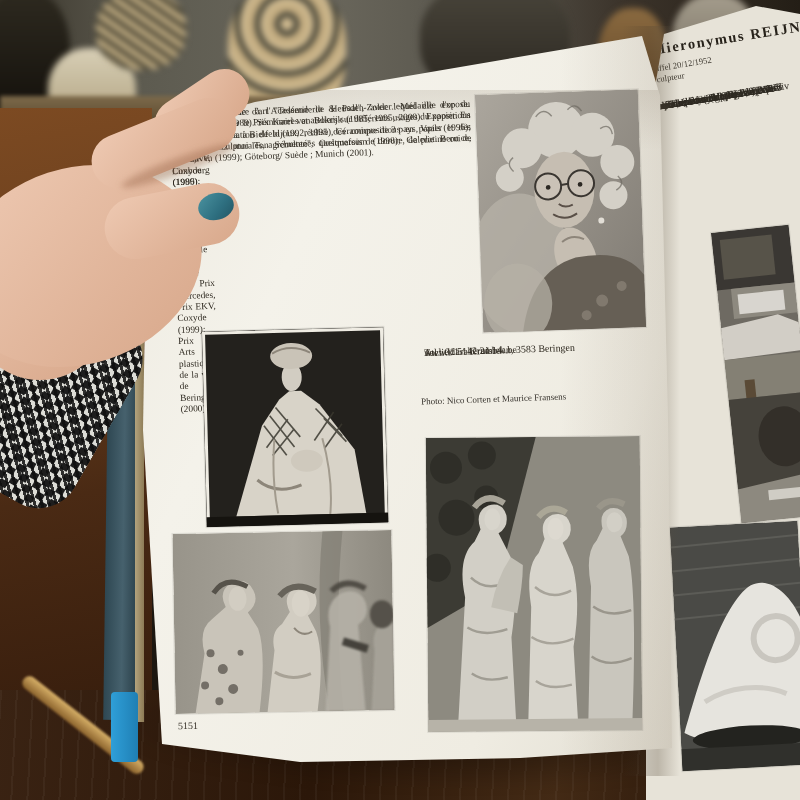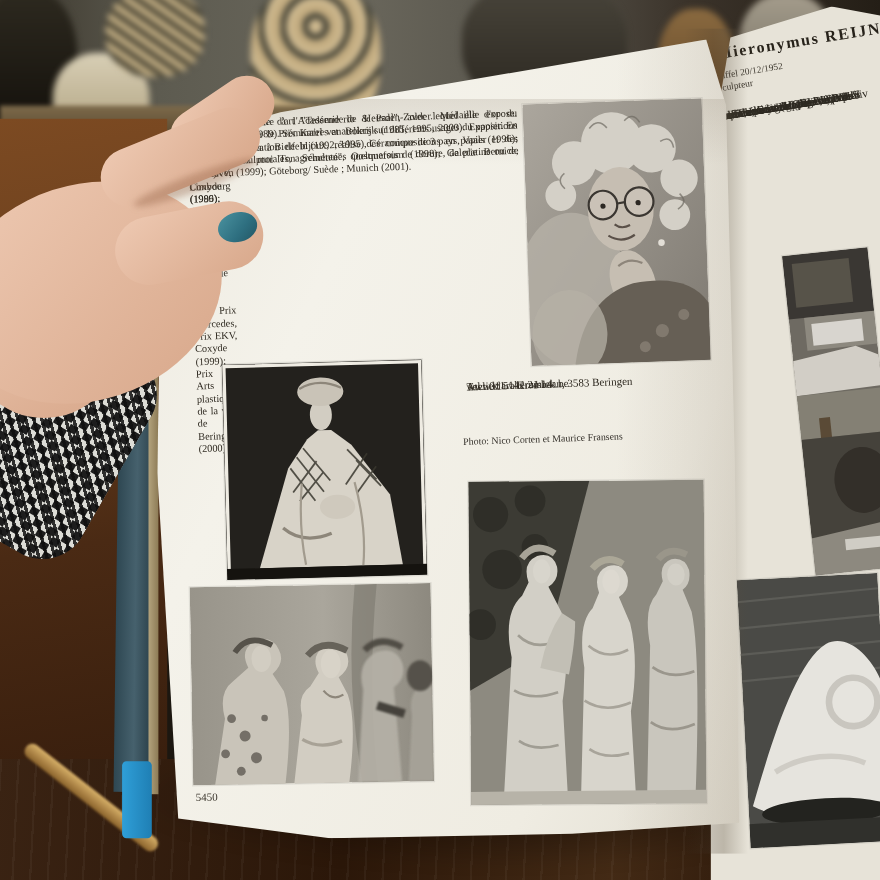--- a/index.html
+++ b/index.html
@@ -350,21 +350,21 @@
         <path d="M108 150 q16 14 36 4 M104 200 q18 12 42 2 M108 244 q14 10 36 4" fill="none" stroke="#a8a49a" stroke-width="2.4"></path>
         <path d="M160 290 L164 150 Q158 116 170 104 L176 92 Q172 76 184 72 Q196 70 200 82 Q202 94 194 100 L202 120 Q210 160 204 290 Z" fill="#c9c6bd"></path>
         <ellipse cx="188" cy="86" rx="8" ry="10" fill="#d2cfc6"></ellipse>
         <path d="M172 72 q10 -12 26 -4" fill="none" stroke="#9a968a" stroke-width="6"></path>
         <path d="M166 170 q16 12 38 4 M164 220 q16 12 40 2" fill="none" stroke="#9a968c" stroke-width="2.4"></path>
         <path d="M84 120 Q70 140 64 170 L90 176 Q96 146 96 128 Z" fill="#c2bfb5"></path>
       </g>
       <rect x="0" y="282" width="214" height="12" fill="#b7b3a8"></rect>
     </svg>
 
-    <div class="pagenum">5450</div>
+    <div class="pagenum">5151</div>
   </div>
 
   <div class="hand">
     <div class="sleeve"></div>
     <div class="wrist sk"></div>
     <div class="palm sk"></div>
     <div class="finger-top sk"></div>
     <div class="finger-index sk"></div>
     <div class="finger-shadow"></div>
     <div class="thumb sk"></div>

